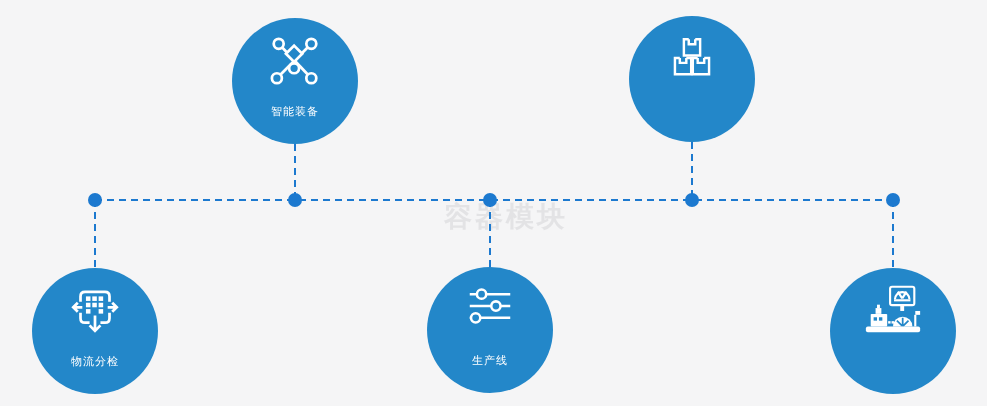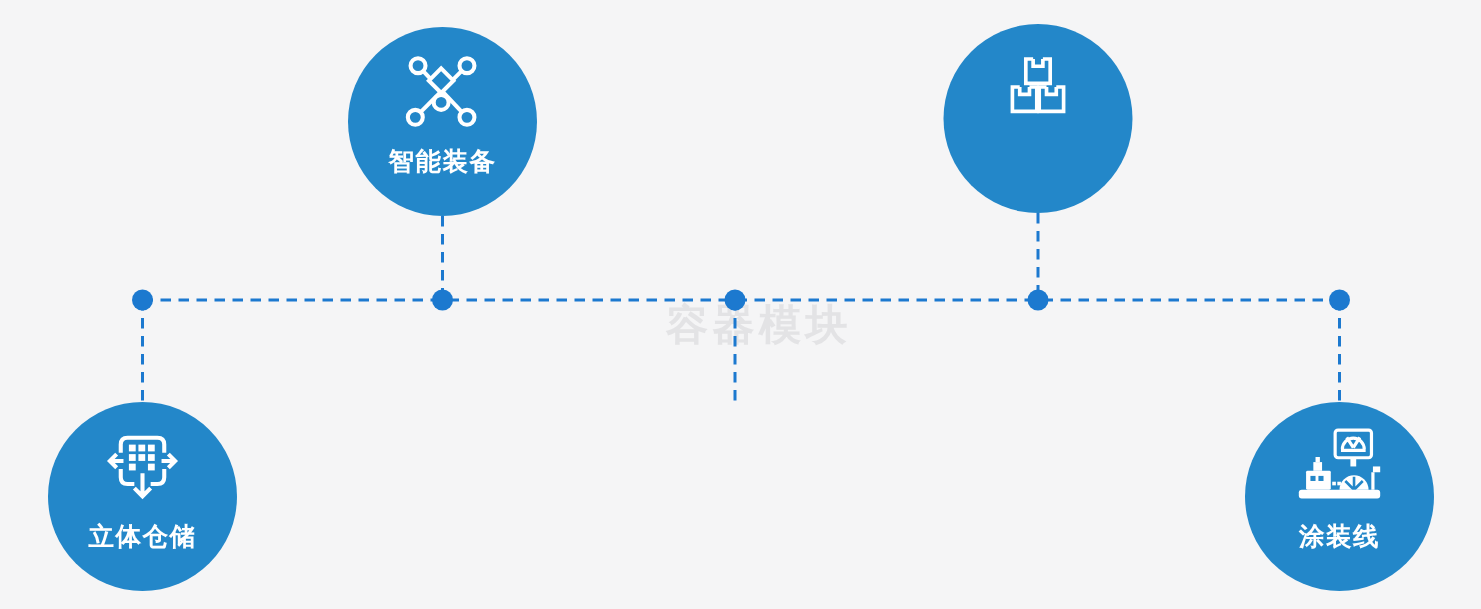--- a/index.html
+++ b/index.html
@@ -25,21 +25,21 @@
   .dash{stroke:var(--connector);stroke-width:2;stroke-dasharray:7 5;fill:none;}
   .dot{fill:var(--connector);stroke:none;}
 
   .node{
     position:absolute;z-index:3;width:126px;height:126px;border-radius:50%;
     background:var(--circle);
   }
   .node .icon{position:absolute;left:0;top:16px;width:100%;display:flex;justify-content:center;}
   .node .label{
     position:absolute;bottom:25px;left:0;width:100%;text-align:center;
-    color:var(--label);font-size:17px;font-weight:700;letter-spacing:1px;
+    color:var(--label);font-size:11px;font-weight:400;letter-spacing:1px;
   }
   #node-smart-equipment{left:232px;top:18px;}
   #node-warehouse{left:629px;top:16px;}
   #node-logistics{left:32px;top:268px;}
   #node-production{left:427px;top:267px;}
   #node-painting{left:830px;top:268px;}
   #node-logistics .icon,#node-production .icon,#node-painting .icon{top:14px;}
 
   
   .s{stroke:var(--icon);fill:none;stroke-width:3;}
@@ -108,23 +108,36 @@
         <rect class="f" x="22" y="15" width="5" height="5"></rect>
         <rect class="f" x="29" y="15" width="5" height="5"></rect>
         <rect class="f" x="36" y="15" width="5" height="5"></rect>
         <rect class="f" x="22" y="22" width="5" height="5"></rect>
         <rect class="f" x="29" y="22" width="5" height="5"></rect>
         <rect class="f" x="36" y="22" width="5" height="5"></rect>
         <rect class="f" x="22" y="29" width="5" height="5"></rect>
         <rect class="f" x="36" y="29" width="5" height="5"></rect>
       </svg>
     </span>
-    <div class="label">立体仓储</div>
+    <div class="label">物流分检</div>
   </div>
 
+  <div class="node" id="node-production">
+    <span class="icon">
+      <svg width="54" height="50" viewBox="0 0 64 48">
+        <line class="s" x1="8" y1="10" x2="56" y2="10"></line>
+        <line class="s" x1="8" y1="24" x2="56" y2="24"></line>
+        <line class="s" x1="8" y1="38" x2="56" y2="38"></line>
+        <circle class="sf" cx="22" cy="10" r="5.5"></circle>
+        <circle class="sf" cx="39" cy="24" r="5.5"></circle>
+        <circle class="sf" cx="15" cy="38" r="5.5"></circle>
+      </svg>
+    </span>
+    <div class="label">生产线</div>
+  </div>
 
   <div class="node" id="node-painting">
     <span class="icon">
       <svg width="62" height="56" viewBox="0 0 64 54">
         <rect class="s25" x="29" y="3" width="25" height="19" rx="2"></rect>
         <path class="s25" d="M33,17 H50"></path>
         <path class="s25" d="M34,16 A7.5,7.5 0 0 1 49,16"></path>
         <path class="s25" d="M41.5,15 L37,8 M41.5,15 L46,8"></path>
         <rect class="f" x="39.5" y="22" width="4" height="6"></rect>
         <path class="f" d="M32,44 A10,10 0 0 1 52,44 Z"></path>
@@ -134,16 +147,15 @@
         <rect class="f" x="15.5" y="21.5" width="3" height="3.5"></rect>
         <rect x="12" y="34.5" width="3.5" height="3.5" fill="var(--circle)"></rect>
         <rect x="17.5" y="34.5" width="3.5" height="3.5" fill="var(--circle)"></rect>
         <rect class="f" x="27" y="38.5" width="2.5" height="2.5"></rect>
         <rect class="f" x="30.5" y="38.5" width="2.5" height="2.5"></rect>
         <path class="s25" d="M55,32 V44"></path>
         <rect class="f" x="55" y="28" width="5" height="4"></rect>
         <rect class="f" x="4" y="44" width="56" height="6" rx="2"></rect>
       </svg>
     </span>
-    <div class="label">涂装线</div>
   </div>
 
 </div>
 
 </body></html>

